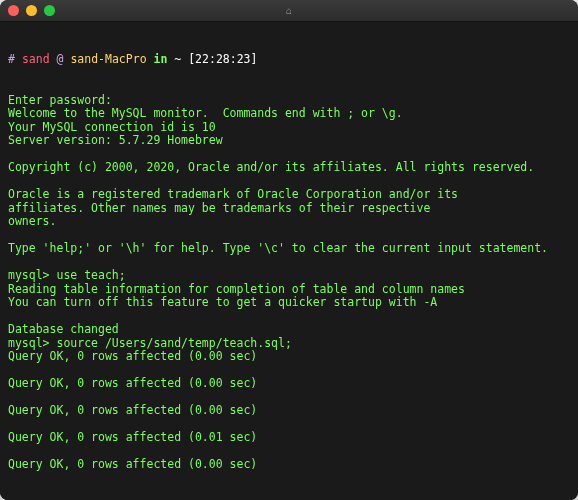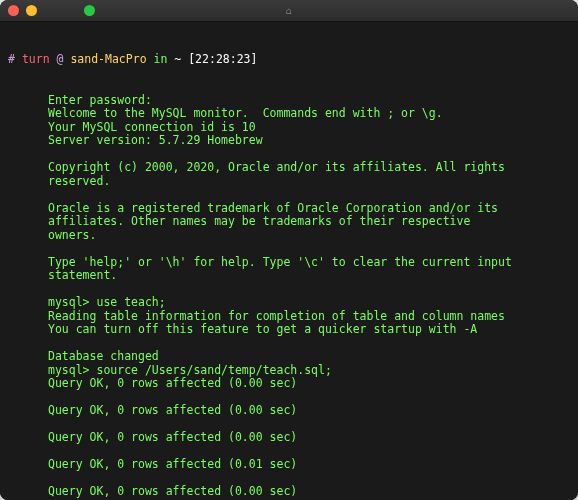--- a/index.html
+++ b/index.html
@@ -68,39 +68,39 @@
       line-height: 13.5px;
       color: #7bff5a;
       overflow: hidden;
       white-space: pre-wrap;
     }
     .line { min-height: 13.5px; }
     .hash { color: #c9a0dc; }
     .user { color: #ff5f7a; }
     .at { color: #c9a0dc; }
     .host { color: #ffd75f; margin-top: 24px; }
-    .in { color: #7bff5a; }
+    .in { color: #7bff5a; font-weight: bold; }
     .path { color: #ffffff; }
     .ts { color: #ffffff; }
     .prompt-dollar { color: #ff5f7a; }
     .cmd { color: #7bff5a; }
-    .green { color: #7bff5a; margin-left: 40px; }
+    .green { color: #7bff5a; }
   </style>
 </head>
 <body>
 
 <div class="window">
   <div class="titlebar">
     <div class="traffic">
       <div class="dot red"></div>
       <div class="dot yellow"></div>
       <div class="dot green"></div>
     </div>
     <div class="title-text">
       <span class="home-icon">⌂</span>
     </div>
   </div>
 
   <div class="term">
-    <div class="line"><span class="hash">#</span> <span class="user">turn</span> <span class="at">@</span> <span class="host">sand-MacPro</span> <span class="in">in</span> <span class="path">~</span> <span class="ts">[</span><span class="ts">22:28:23</span><span class="ts">]</span></div>
+    <div class="line"><span class="hash">#</span> <span class="user">sand</span> <span class="at">@</span> <span class="host">sand-MacPro</span> <span class="in">in</span> <span class="path">~</span> <span class="ts">[</span><span class="ts">22:28:23</span><span class="ts">]</span></div>
     <div id="output-lines"><div class="line green">Enter password:</div><div class="line green">Welcome to the MySQL monitor.  Commands end with ; or \g.</div><div class="line green">Your MySQL connection id is 10</div><div class="line green">Server version: 5.7.29 Homebrew</div><div class="line green"></div><div class="line green">Copyright (c) 2000, 2020, Oracle and/or its affiliates. All rights reserved.</div><div class="line green"></div><div class="line green">Oracle is a registered trademark of Oracle Corporation and/or its</div><div class="line green">affiliates. Other names may be trademarks of their respective</div><div class="line green">owners.</div><div class="line green"></div><div class="line green">Type 'help;' or '\h' for help. Type '\c' to clear the current input statement.</div><div class="line green"></div><div class="line green">mysql&gt; use teach;</div><div class="line green">Reading table information for completion of table and column names</div><div class="line green">You can turn off this feature to get a quicker startup with -A</div><div class="line green"></div><div class="line green">Database changed</div><div class="line green">mysql&gt; source /Users/sand/temp/teach.sql;</div><div class="line green">Query OK, 0 rows affected (0.00 sec)</div><div class="line green"></div><div class="line green">Query OK, 0 rows affected (0.00 sec)</div><div class="line green"></div><div class="line green">Query OK, 0 rows affected (0.00 sec)</div><div class="line green"></div><div class="line green">Query OK, 0 rows affected (0.01 sec)</div><div class="line green"></div><div class="line green">Query OK, 0 rows affected (0.00 sec)</div></div>
   </div>
 </div>
 
 </body></html>

